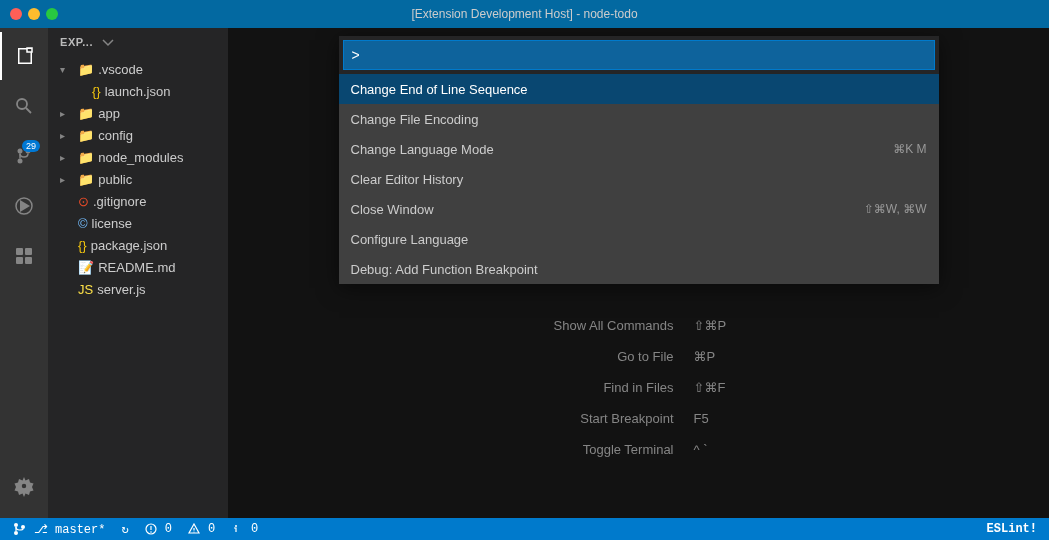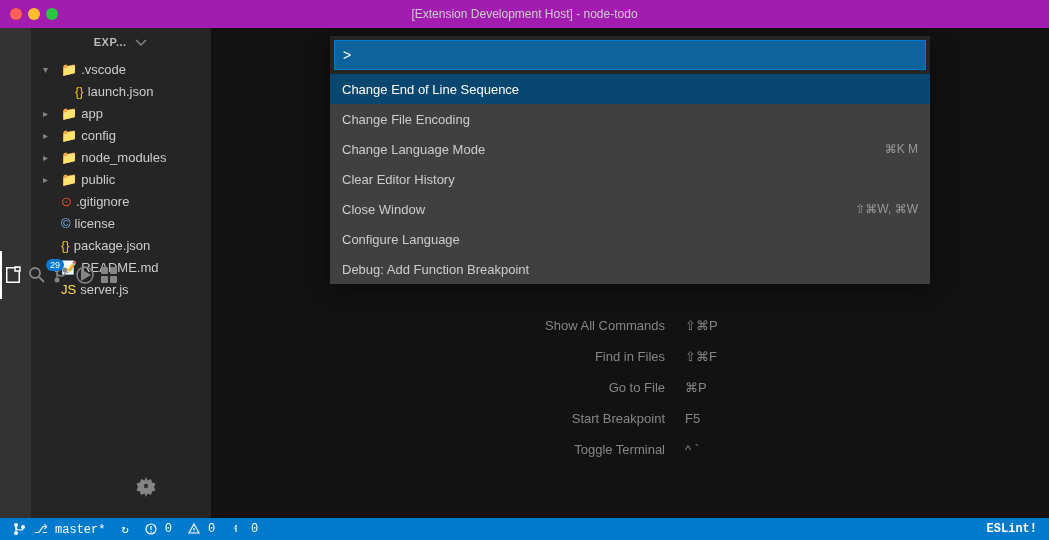--- a/index.html
+++ b/index.html
@@ -11,21 +11,21 @@
       font-size: 13px;
       color: #ccc;
       overflow: hidden;
       display: flex;
       flex-direction: column;
     }
 
     
     .title-bar {
       height: 28px;
-      background: #a21caf;
+      background: #0369a1;
       display: flex;
       align-items: center;
       justify-content: center;
       position: relative;
       flex-shrink: 0;
     }
     .title-bar-buttons {
       position: absolute;
       left: 10px;
       display: flex;
@@ -46,27 +46,29 @@
 
     
     .main-layout {
       display: flex;
       flex: 1;
       overflow: hidden;
     }
 
     
     .activity-bar {
-      width: 31px;
+      width: 48px;
       background: #333333;
       display: flex;
+      flex-direction: column;
       align-items: center;
       padding-top: 4px;
       gap: 2px;
       flex-shrink: 0;
+      justify-content: flex-end;
     }
     .activity-icon {
       width: 48px;
       height: 48px;
       display: flex;
       align-items: center;
       justify-content: center;
       color: #858585;
       font-size: 20px;
       cursor: pointer;
@@ -105,21 +107,20 @@
       overflow: hidden;
       display: flex;
       flex-direction: column;
     }
     .sidebar-header {
       padding: 8px 12px;
       font-size: 11px;
       font-weight: 700;
       color: #bbb;
       letter-spacing: 0.05em;
-      text-align: center;
     }
     .sidebar-tree {
       font-size: 13px;
       overflow-y: auto;
       flex: 1;
     }
     .tree-item {
       display: flex;
       align-items: center;
       height: 22px;
@@ -450,26 +451,26 @@
 
         </div>
       </div>
 
       <div class="shortcuts-area">
         <div class="shortcut-row">
           <span class="shortcut-label">Show All Commands</span>
           <span class="shortcut-keys">⇧⌘P</span>
         </div>
         <div class="shortcut-row">
+          <span class="shortcut-label">Go to File</span>
+          <span class="shortcut-keys">⌘P</span>
+        </div>
+        <div class="shortcut-row">
           <span class="shortcut-label">Find in Files</span>
           <span class="shortcut-keys">⇧⌘F</span>
-        </div>
-        <div class="shortcut-row">
-          <span class="shortcut-label">Go to File</span>
-          <span class="shortcut-keys">⌘P</span>
         </div>
         <div class="shortcut-row">
           <span class="shortcut-label">Start Breakpoint</span>
           <span class="shortcut-keys">F5</span>
         </div>
         <div class="shortcut-row">
           <span class="shortcut-label">Toggle Terminal</span>
           <span class="shortcut-keys">^ `</span>
         </div>
       </div>

